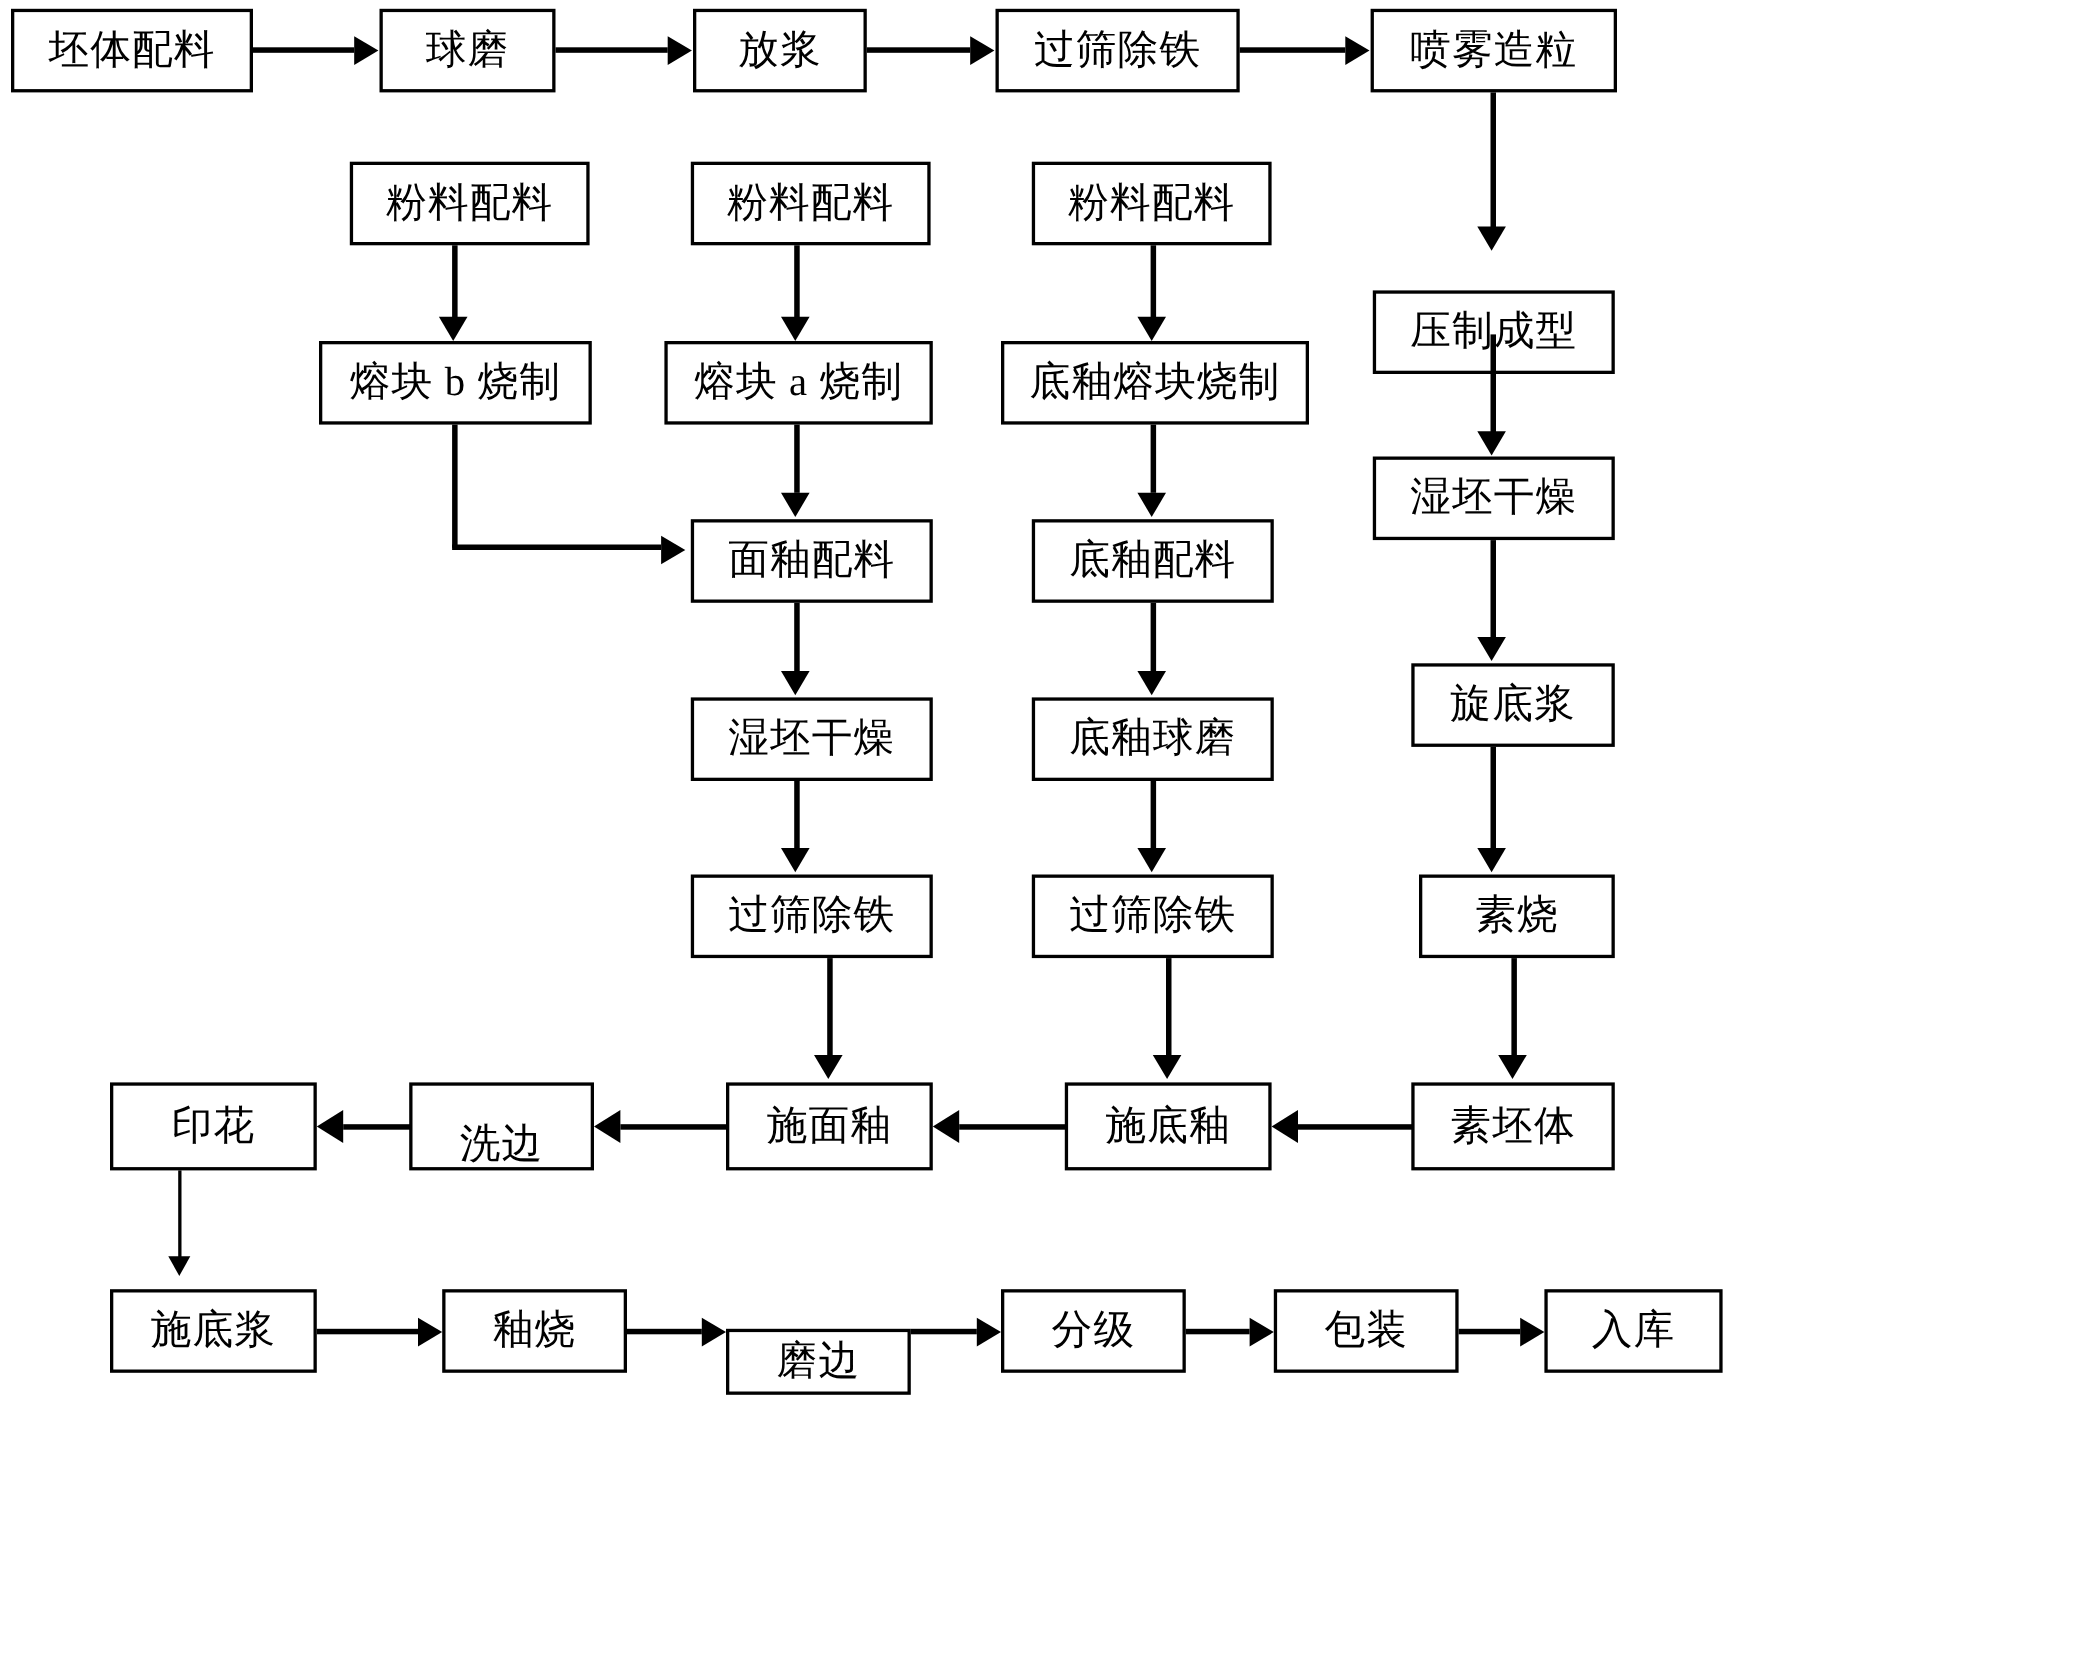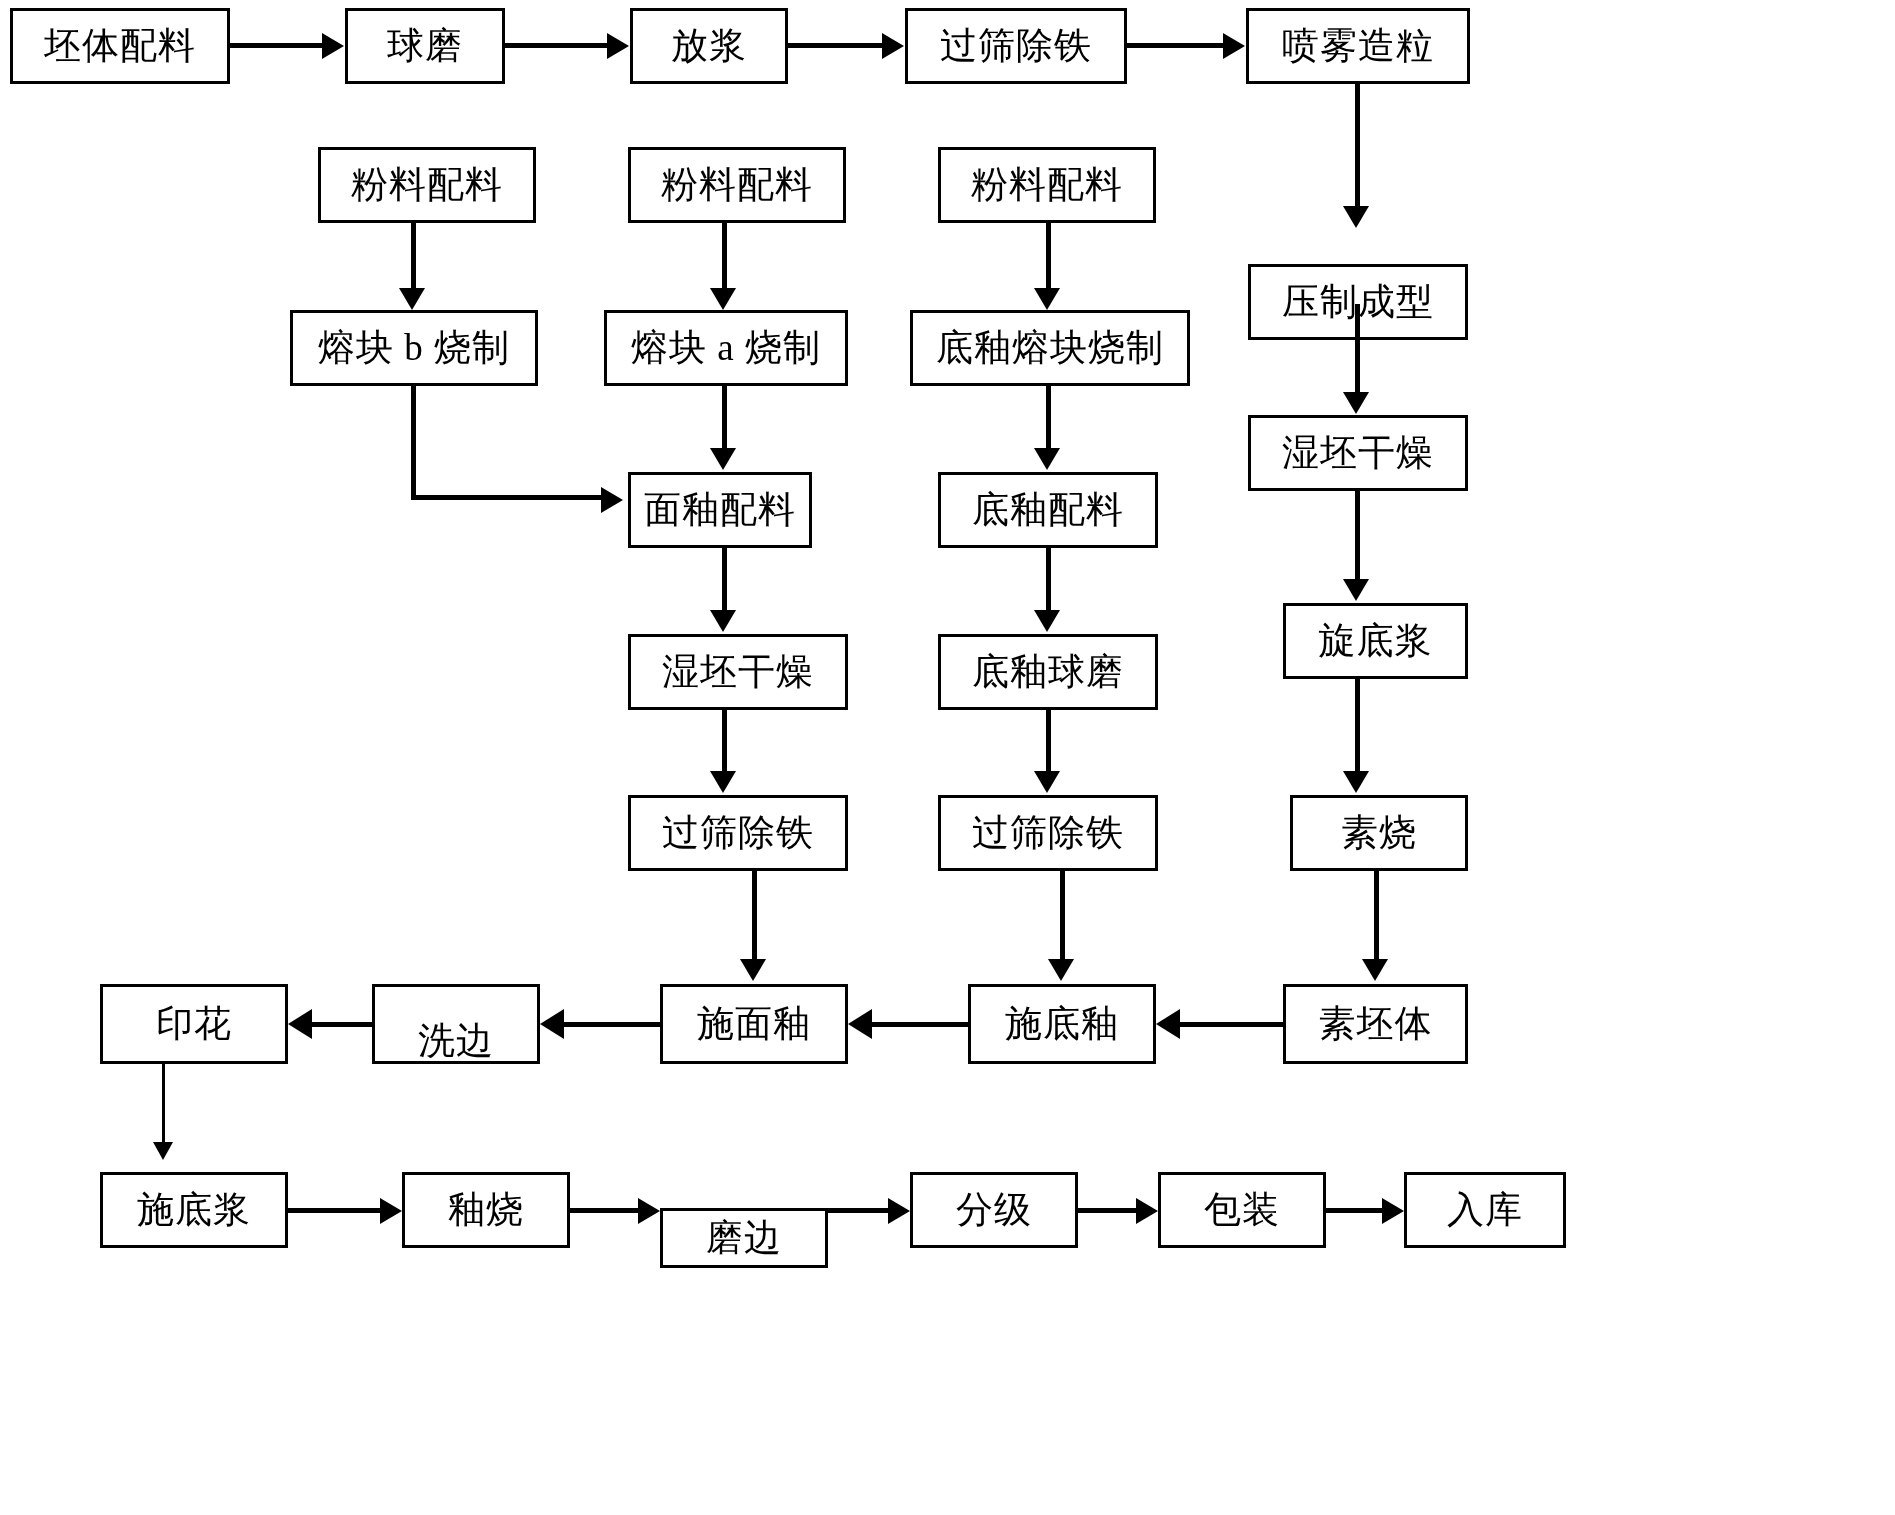--- a/index.html
+++ b/index.html
@@ -130,21 +130,21 @@
 
   <div class="edge-v" style="left:722px; top:223px; height:70px;"></div>
   <div class="arrow down" style="left:710px; top:288px;"></div>
 
   <div class="edge-v" style="left:1046px; top:223px; height:70px;"></div>
   <div class="arrow down" style="left:1034px; top:288px;"></div>
 
   <div class="edge-v" style="left:1355px; top:84px; height:124px;"></div>
   <div class="arrow down" style="left:1343px; top:206px;"></div>
 
-  <div class="node" style="left:628px; top:472px; width:184px; height:76px;">
+  <div class="node" style="left:628px; top:472px; width:220px; height:76px;">
     <span>面釉配料</span>
   </div>
   <div class="node" style="left:938px; top:472px; width:220px; height:76px;">
     <span>底釉配料</span>
   </div>
   <div class="node" style="left:1248px; top:415px; width:220px; height:76px;">
     <span>湿坯干燥</span>
   </div>
 
   <div class="edge-v" style="left:411px; top:386px; height:112px;"></div>

